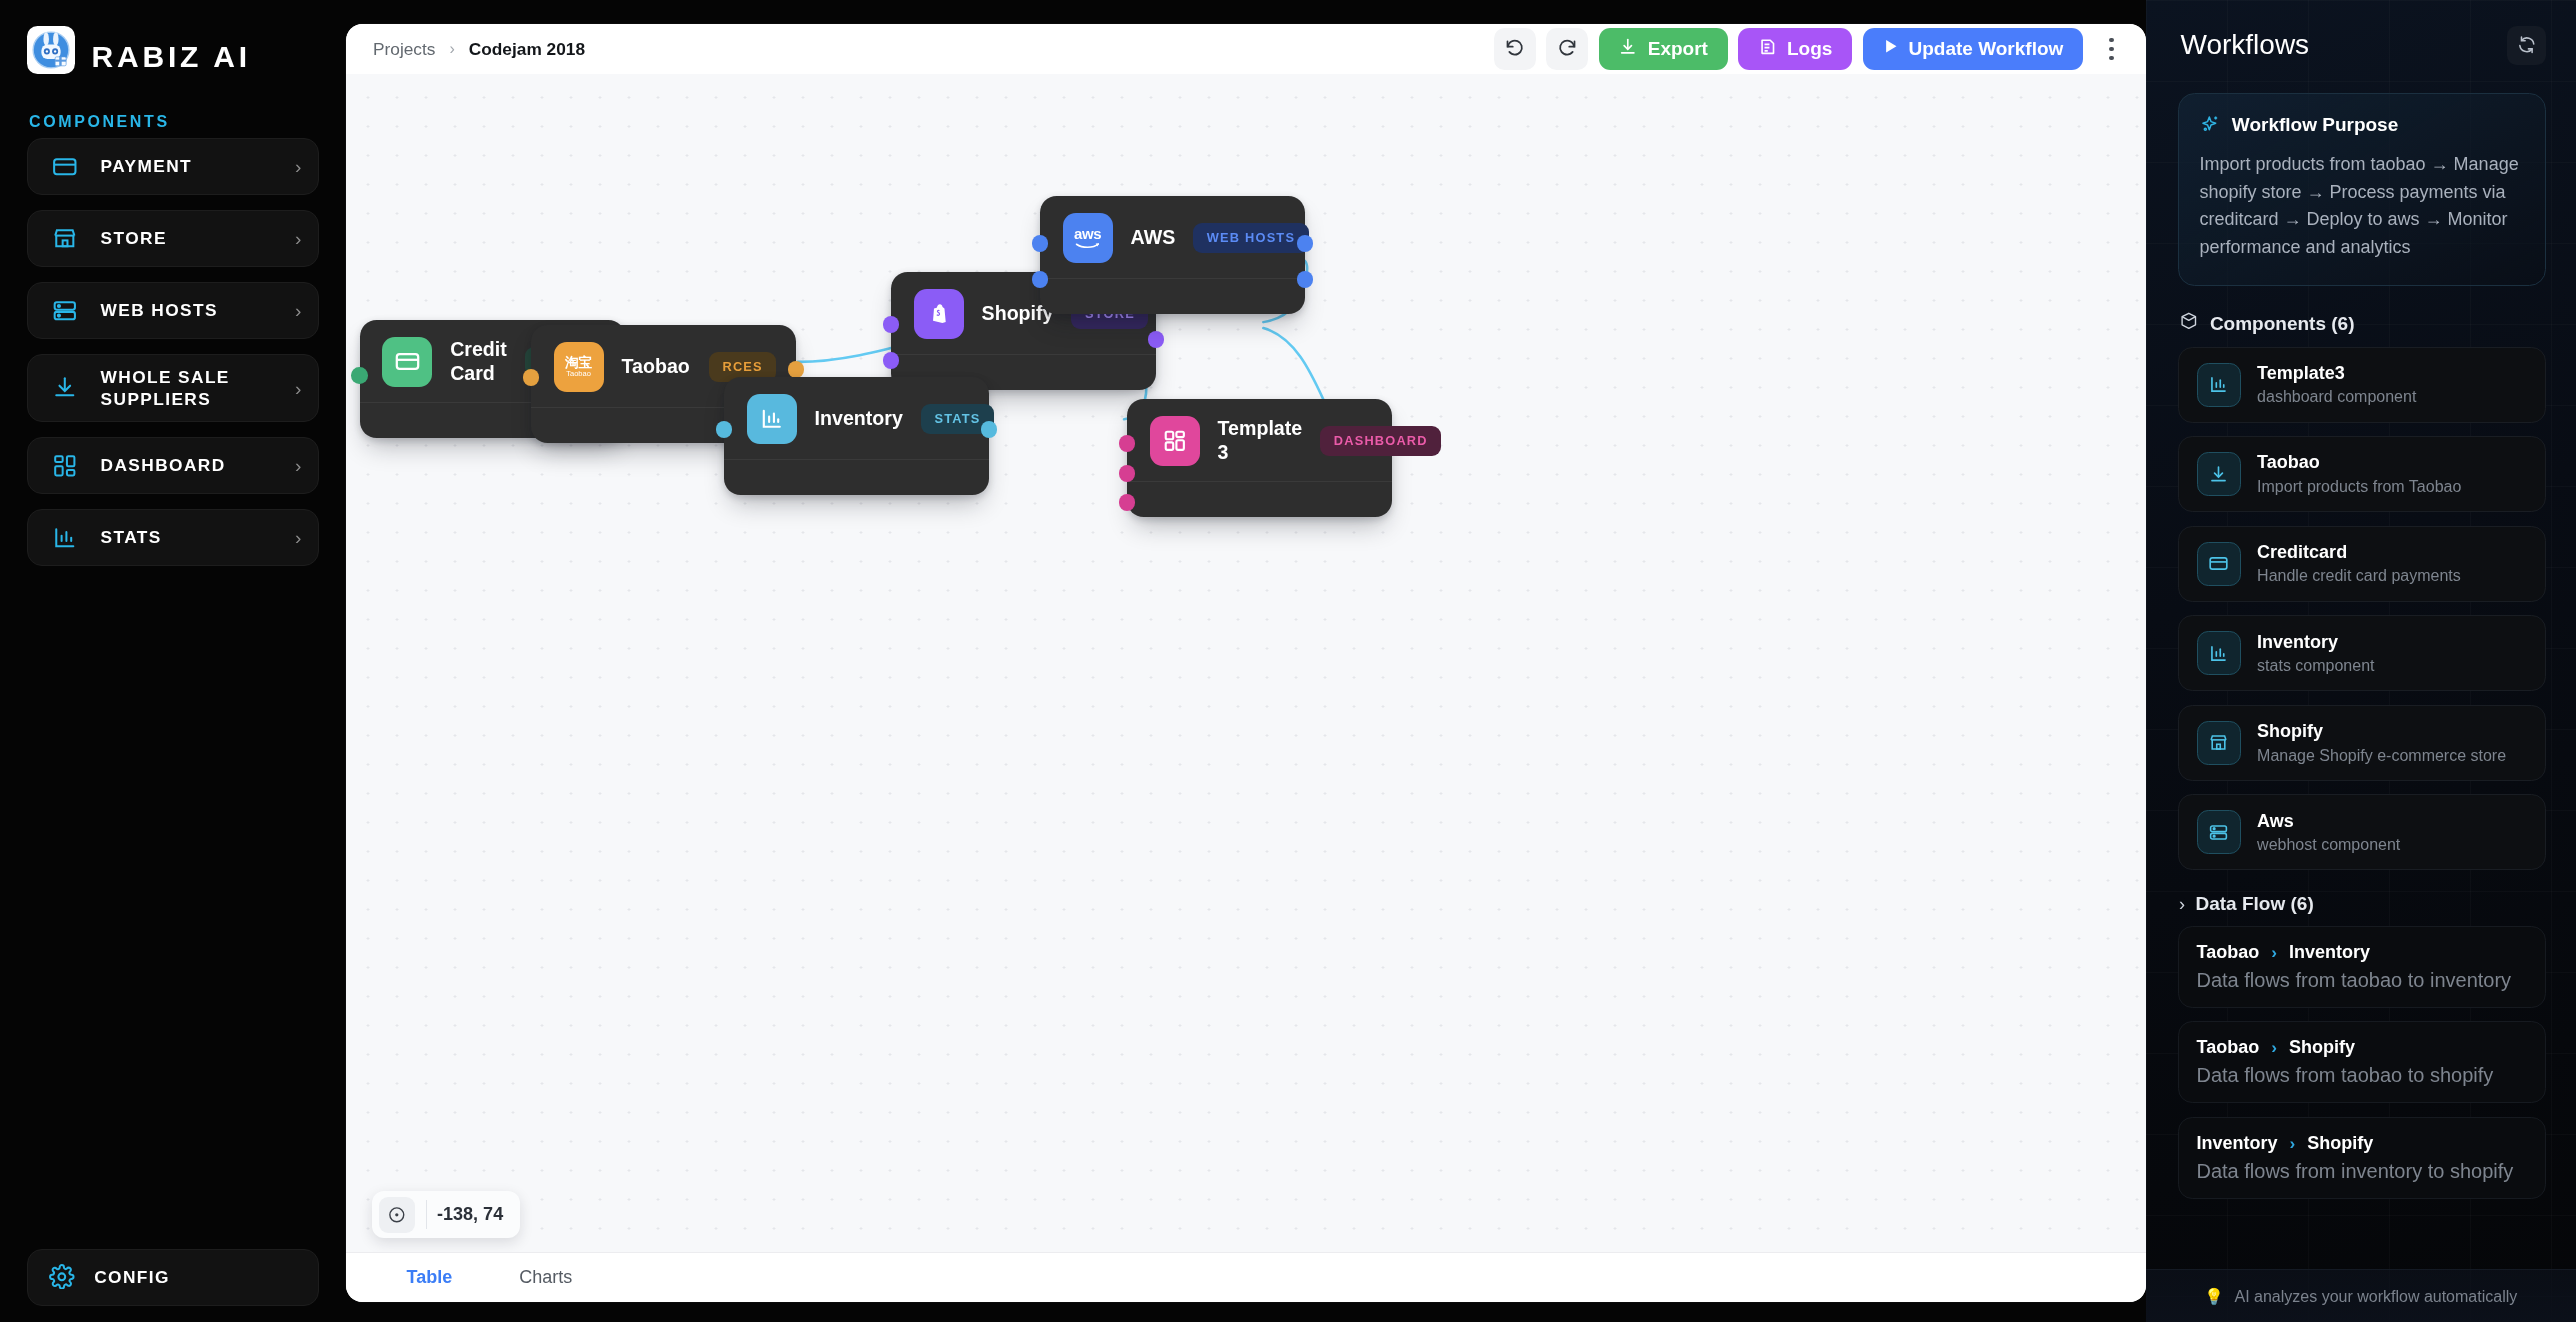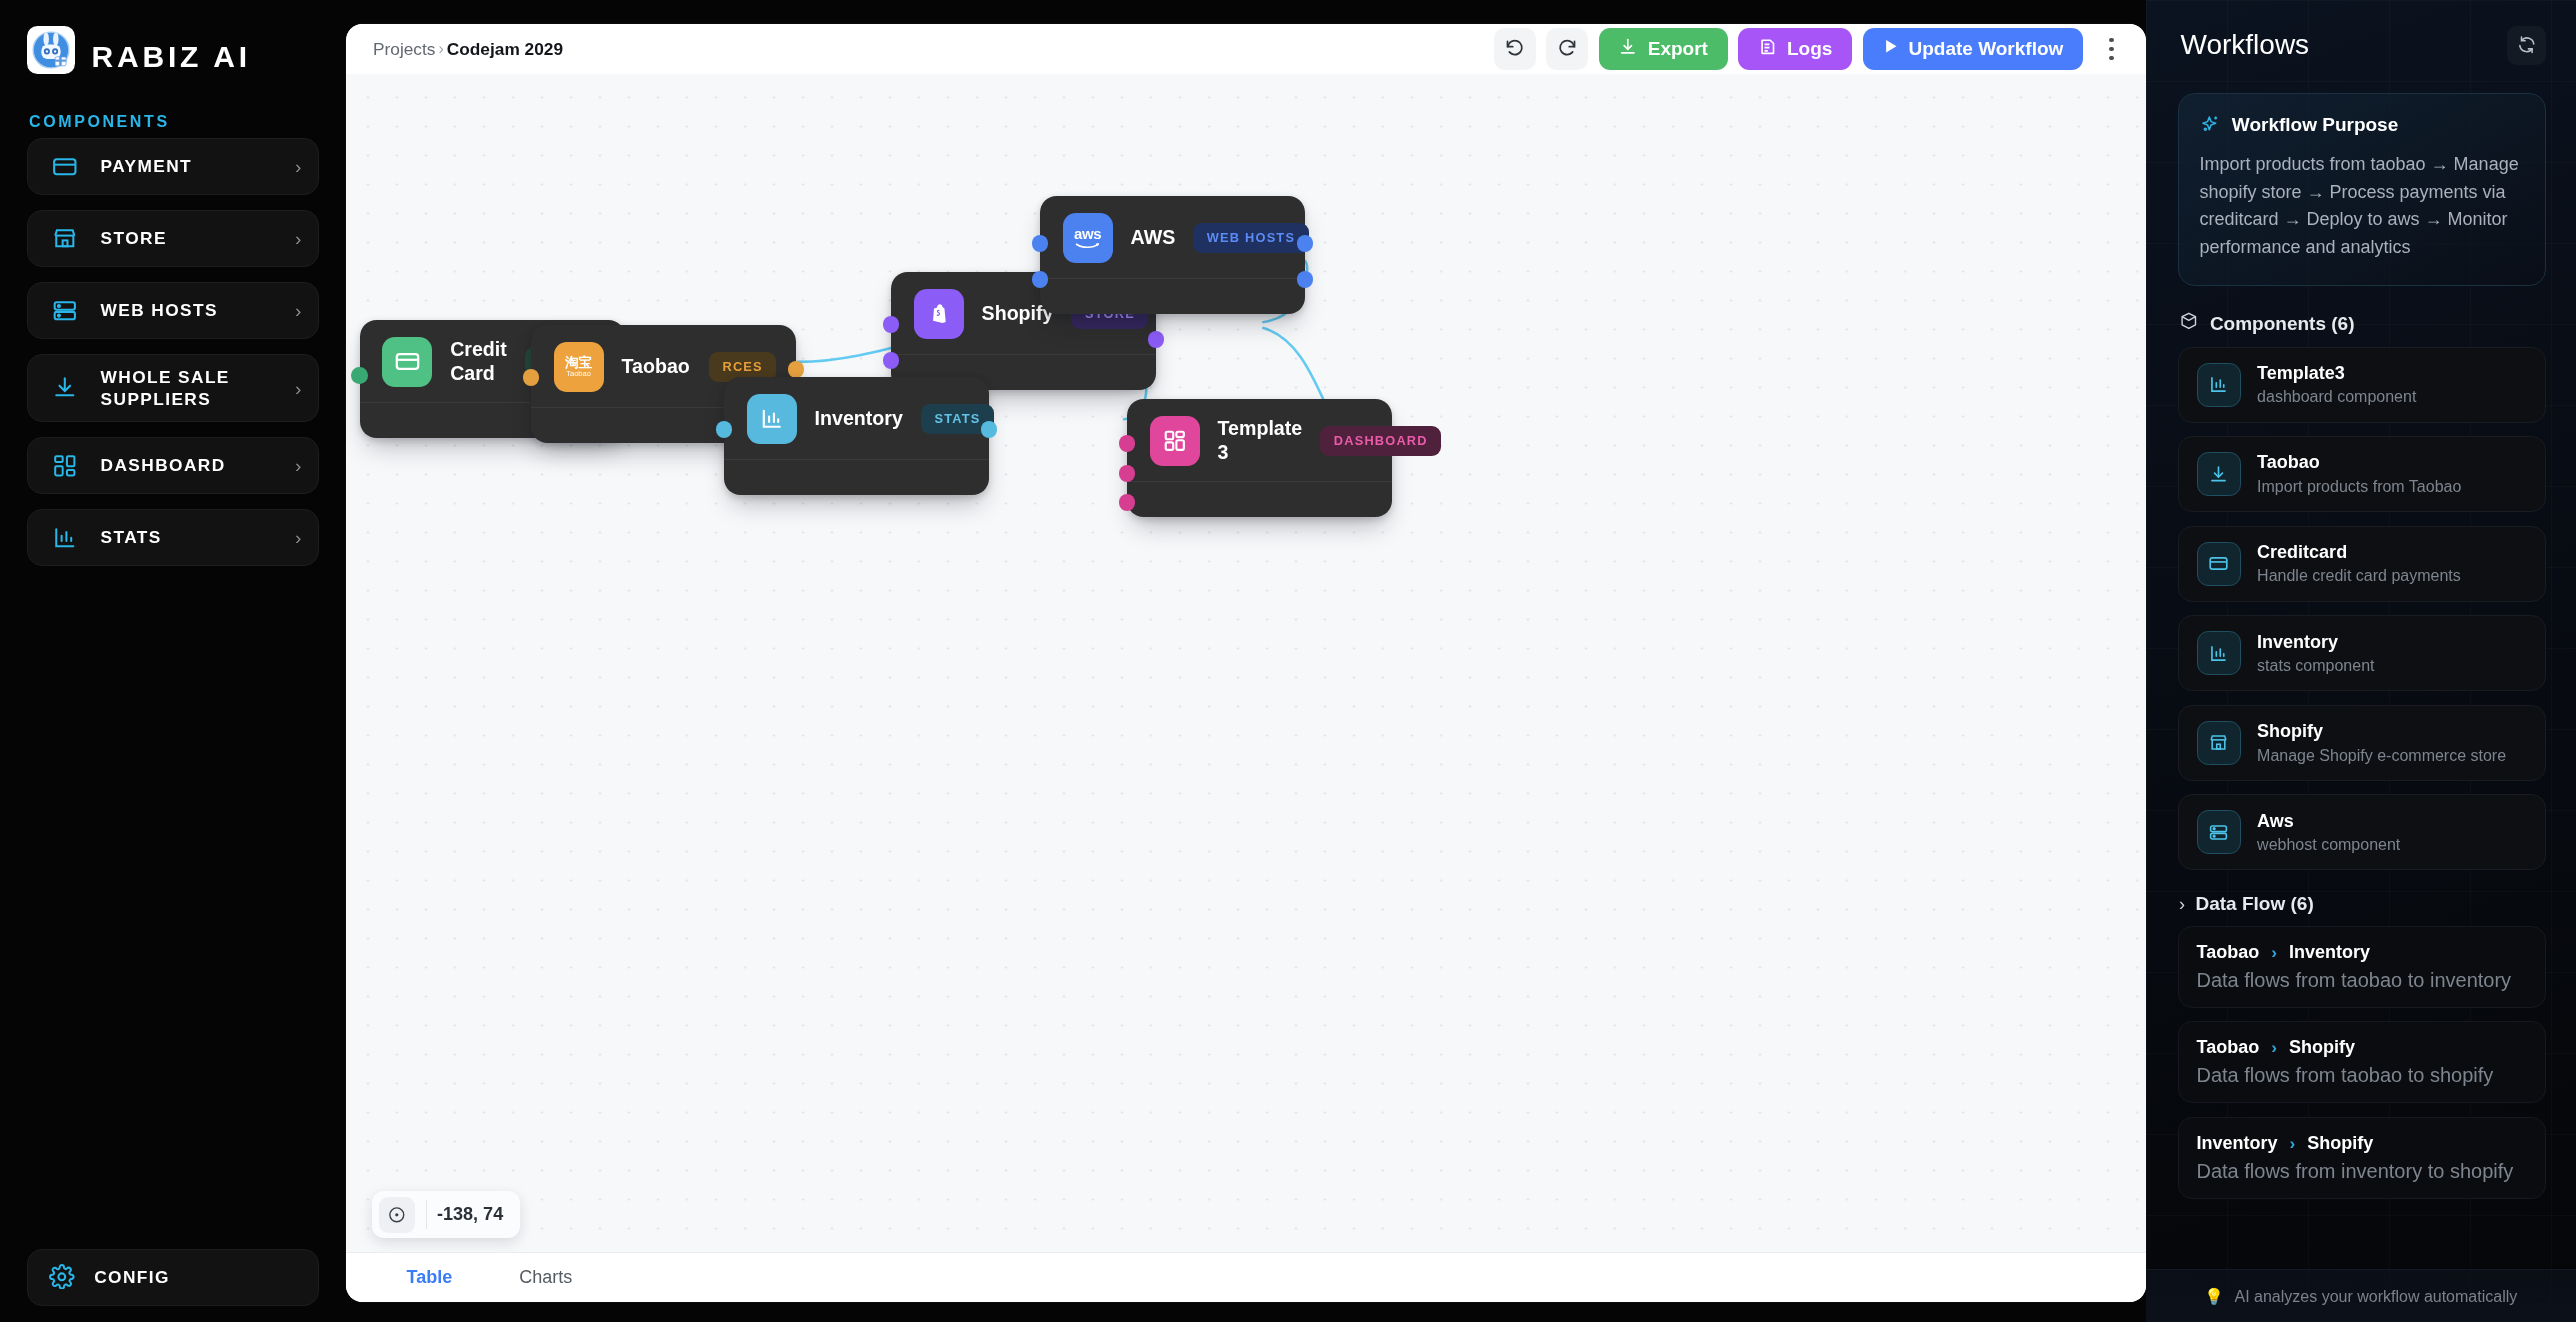--- a/index.html
+++ b/index.html
@@ -48,21 +48,21 @@
   #editor {
     position:relative; margin:24px 0 21px 0; width:1800px; flex:0 0 1800px;
     background:#ffffff; border-radius:16.6px; overflow:hidden;
     display:flex; flex-direction:column;
     box-shadow:0 0 0 0.8px rgba(255,255,255,.04);
   }
   .ed-header {
     height:50px; flex:0 0 50px; background:#ffffff;
     display:flex; align-items:center; padding:0 19.6px 0 27px; gap:10.5px;
   }
-  .crumbs { display:flex; align-items:center; gap:3px; font-size:17.3px; }
+  .crumbs { display:flex; align-items:center; gap:14px; font-size:17.3px; }
   .crumb-root { color:#62686f; cursor:pointer; }
   .crumb-sep { color:#a3a8ae; font-size:16px; }
   .crumb-cur { color:#13161a; font-weight:700; }
   .tb-right { margin-left:auto; display:flex; align-items:center; gap:10.5px; }
   .icon-btn {
     width:42px; height:42px; border-radius:10.5px; background:#f3f4f6;
     display:flex; align-items:center; justify-content:center; cursor:pointer; border:none;
   }
   .pill {
     height:42px; border-radius:11.3px; display:flex; align-items:center; gap:9.8px;
@@ -306,21 +306,21 @@
       </div>
     </div>
   </aside>
 
   <main id="editor">
 
     <header class="ed-header">
       <div class="crumbs">
         <span class="crumb-root">Projects</span>
         <span class="crumb-sep">›</span>
-        <span class="crumb-cur">Codejam 2029</span>
+        <span class="crumb-cur">Codejam 2018</span>
       </div>
 
       <div class="tb-right">
         <button class="icon-btn">
           <span>
             <svg width="21" height="21" viewBox="0 0 24 24" fill="none" stroke="#31363d" stroke-width="2" stroke-linecap="round">
                 <path d="M4 5v6h6"></path>
                 <path d="M4.5 11a8 8 0 1 1 1.6 6"></path>
               </svg>
           </span>

